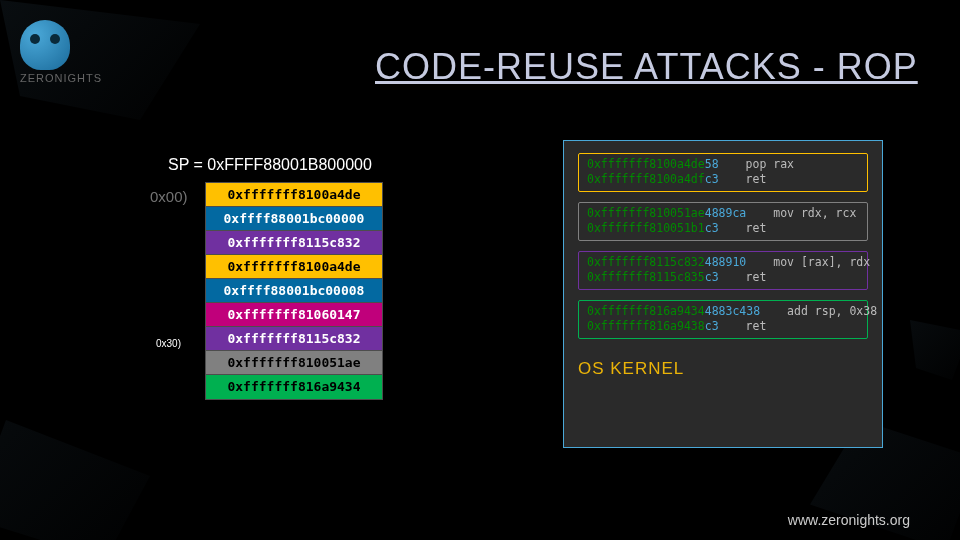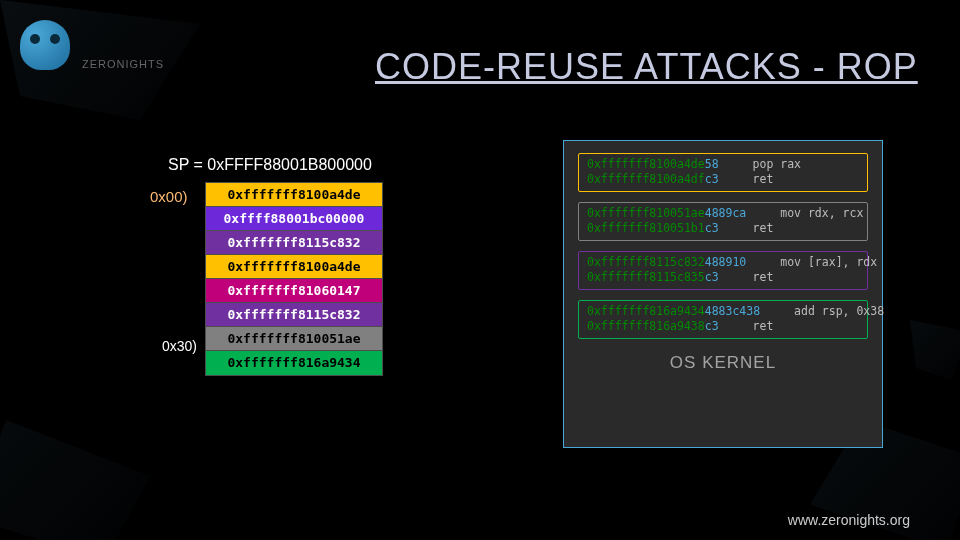--- a/index.html
+++ b/index.html
@@ -10,23 +10,22 @@
     font-family: "Segoe UI", Arial, sans-serif;
     position: relative;
     overflow: hidden;
     color: #fff;
   }
   .logo {
     position: absolute;
     top: 20px;
     left: 20px;
     display: flex;
-    flex-direction: row;
-    align-items: flex-end;
-    gap: 12px;
+    flex-direction: column;
+    align-items: flex-start;
   }
   .logo-mascot {
     width: 50px;
     height: 50px;
     background: radial-gradient(circle at 30% 30%, #4aa8d8, #1a6a9a);
     border-radius: 50% 50% 42% 42%;
     position: relative;
   }
   .logo-mascot::before, .logo-mascot::after {
     content: "";
@@ -62,27 +61,27 @@
     top: 156px;
     left: 168px;
     font-size: 16px;
     color: #fff;
   }
   .offset-label-0 {
     position: absolute;
     top: 188px;
     left: 150px;
     font-size: 15px;
-    color: #fdba74;
+    color: #737373;
   }
   .offset-label-30 {
     position: absolute;
     top: 338px;
-    left: 162px;
-    font-size: 14px;
+    left: 156px;
+    font-size: 10px;
     color: #fff;
   }
   .stack {
     position: absolute;
     top: 182px;
     left: 205px;
     width: 178px;
     border: 1px solid #4d4d4d;
   }
   .stack-cell {
@@ -90,21 +89,21 @@
     line-height: 24px;
     text-align: center;
     font-family: "Consolas", monospace;
     font-size: 13px;
     font-weight: 700;
     color: #000;
     border-bottom: 1px solid #4d4d4d;
   }
   .stack-cell:last-child { border-bottom: none; }
   .c-yellow { background: #ffc000; }
-  .c-red    { background: #6d28d9; color: #fff; }
+  .c-red    { background: #0369a1; color: #fff; }
   .c-purple { background: #7030a0; color: #fff; }
   .c-mag    { background: #c0007b; color: #fff; }
   .c-gray   { background: #808080; }
   .c-green  { background: #00b050; }
 
   .kernel {
     position: absolute;
     top: 140px;
     left: 563px;
     width: 320px;
@@ -123,27 +122,27 @@
     line-height: 15px;
   }
   .g-yellow { border-color: #ffc000; }
   .g-gray   { border-color: #808080; }
   .g-mag    { border-color: #c0007b; }
   .g-purple { border-color: #7030a0; }
   .g-green  { border-color: #00b050; }
   .gadget .line { white-space: nowrap; }
   .addr { color: #008a00; }
   .hex  { color: #4aa8d8; }
-  .mnem { color: #bbb; margin-left: 19px; padding-left: 15px; }
+  .mnem { color: #bbb; margin-left: 12px; padding-left: 15px; }
   .kernel-label {
-    text-align: center;
+    text-align: left;
     font-size: 17px;
-    color: #a3a3a3;
+    color: #eab308;
     letter-spacing: 1px;
-    margin-top: 14px;
+    margin-top: 20px;
   }
   .footer {
     position: absolute;
     bottom: 12px;
     right: 50px;
     font-size: 14px;
     color: #ccc;
   }
   .shard {
     position: absolute;
@@ -173,20 +172,21 @@
 <div class="sp-label">SP = 0xFFFF88001B800000</div>
 
 <div class="offset-label-0">0x00)</div>
 <div class="offset-label-30">0x30)</div>
 
 <div class="stack" id="stack">
     <div class="stack-cell c-yellow">0xfffffff8100a4de</div>
     <div class="stack-cell c-red">0xffff88001bc00000</div>
     <div class="stack-cell c-purple">0xfffffff8115c832</div>
     <div class="stack-cell c-yellow">0xfffffff8100a4de</div>
+    <div class="stack-cell c-red">0xffff88001bc00008</div>
     <div class="stack-cell c-mag">0xfffffff81060147</div>
     <div class="stack-cell c-purple">0xfffffff8115c832</div>
     <div class="stack-cell c-gray">0xfffffff810051ae</div>
     <div class="stack-cell c-green">0xfffffff816a9434</div>
   </div>
 
 <div class="kernel">
   <div id="gadgets">
       <div class="gadget g-yellow">
         <div class="line"><span class="addr">0xfffffff8100a4de</span><span class="hex">58</span><span class="mnem">pop rax</span></div>

